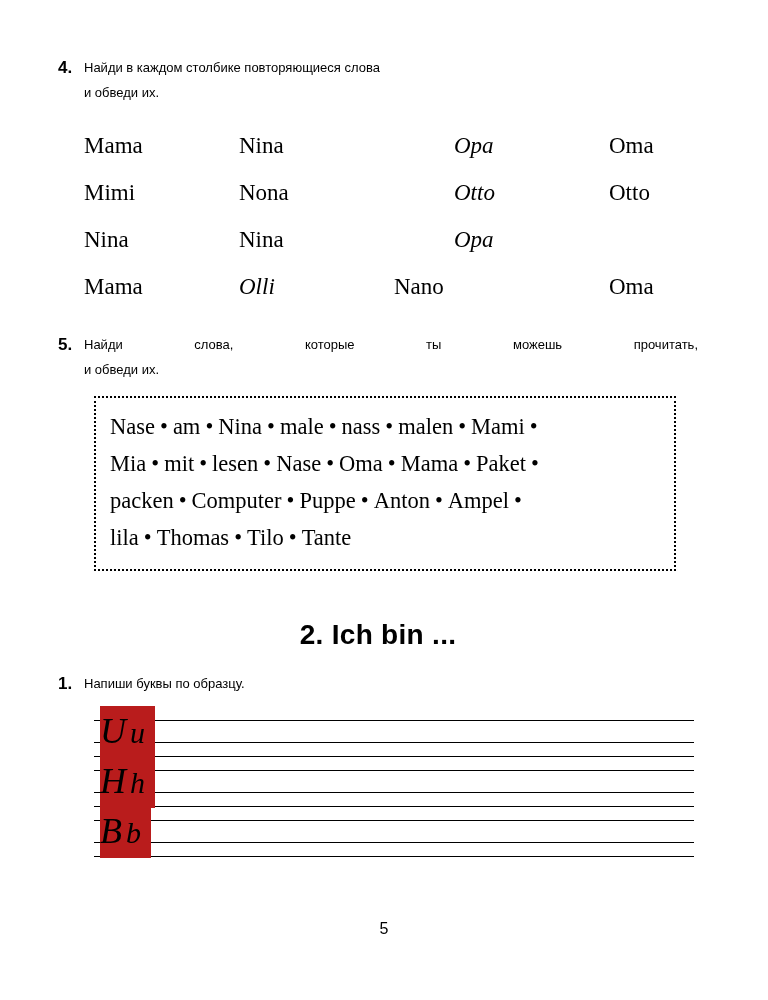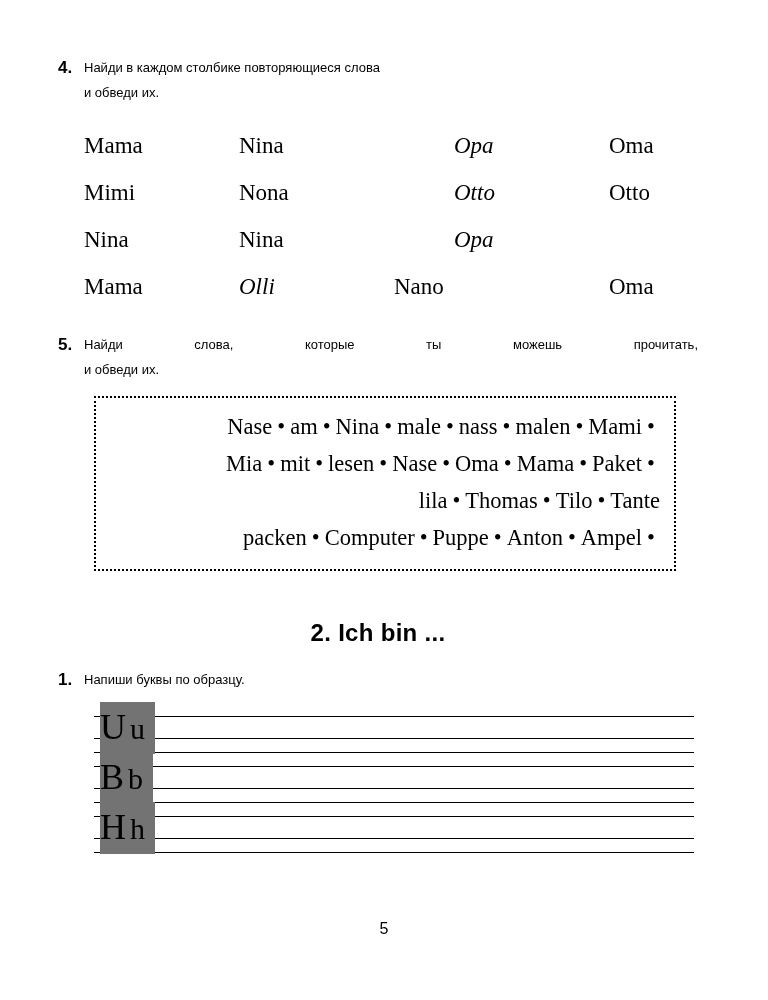--- a/index.html
+++ b/index.html
@@ -75,40 +75,40 @@
   .col-row .c3 { width: 100px; }
 
   
   .word-box {
     margin-top: 14px;
     margin-left: 36px;
     width: 582px;
     box-sizing: border-box;
     border: 2px dotted #000;
     padding: 10px 14px 13px 14px;
-    text-align: right;
+    text-align: left;
     font-family: "Liberation Serif", serif;
     font-size: 22.5px;
     line-height: 37px;
   }
   .word-box .wline {
     white-space: nowrap;
   }
   .dot {
     display: inline-block;
     padding: 0 5px;
   }
 
   
   .section-title {
     margin-top: 48px;
     text-align: center;
     font-family: "Liberation Sans", sans-serif;
     font-weight: bold;
-    font-size: 24px;
+    font-size: 28px;
     letter-spacing: 0.3px;
   }
 
   
   .practice {
     margin-top: 16px;
     margin-left: 36px;
     width: 600px;
   }
   .ruled {
@@ -124,24 +124,25 @@
     background: #000;
   }
   .ruled .rule.top { top: 8px; }
   .ruled .rule.mid { top: 30px; }
   .ruled .rule.bot { top: 44px; }
   .ruled .sample {
     position: absolute;
     left: 6px;
     top: -6px;
     font-family: "Liberation Serif", serif;
+    font-style: italic;
     font-size: 36px;
     line-height: 50px;
     letter-spacing: 4px;
-    background: #737373;
+    background: #b91c1c;
     padding-right: 6px;
     z-index: 2;
   }
   .ruled .sample .small {
     font-size: 30px;
   }
 
   
   .page-number {
     position: absolute;
@@ -201,24 +202,24 @@
   </div>
 
   <div class="word-box">
     <div class="wline">
       <span>Nase</span><span class="dot">•</span><span>am</span><span class="dot">•</span><span>Nina</span><span class="dot">•</span><span>male</span><span class="dot">•</span><span>nass</span><span class="dot">•</span><span>malen</span><span class="dot">•</span><span>Mami</span><span class="dot">•</span>
     </div>
     <div class="wline">
       <span>Mia</span><span class="dot">•</span><span>mit</span><span class="dot">•</span><span>lesen</span><span class="dot">•</span><span>Nase</span><span class="dot">•</span><span>Oma</span><span class="dot">•</span><span>Mama</span><span class="dot">•</span><span>Paket</span><span class="dot">•</span>
     </div>
     <div class="wline">
+      <span>packen</span><span class="dot">•</span><span>Computer</span><span class="dot">•</span><span>Puppe</span><span class="dot">•</span><span>Anton</span><span class="dot">•</span><span>Ampel</span><span class="dot">•</span>
+    </div>
+    <div class="wline">
       <span>lila</span><span class="dot">•</span><span>Thomas</span><span class="dot">•</span><span>Tilo</span><span class="dot">•</span><span>Tante</span>
-    </div>
-    <div class="wline">
-      <span>packen</span><span class="dot">•</span><span>Computer</span><span class="dot">•</span><span>Puppe</span><span class="dot">•</span><span>Anton</span><span class="dot">•</span><span>Ampel</span><span class="dot">•</span>
     </div>
   </div>
 
   <div class="section-title">2. Ich bin ...</div>
 
   <div class="ex" style="margin-top:20px;">
     <div class="ex-num">1.</div>
     <div class="ex-text">Напиши буквы по образцу.</div>
   </div>
 
@@ -226,25 +227,25 @@
     <div class="ruled">
       <div class="rule top"></div>
       <div class="rule mid"></div>
       <div class="rule bot"></div>
       <div class="sample"><span>U</span><span class="small">u</span></div>
     </div>
     <div class="ruled">
       <div class="rule top"></div>
       <div class="rule mid"></div>
       <div class="rule bot"></div>
-      <div class="sample"><span>B</span><span class="small">b</span></div>
+      <div class="sample"><span>H</span><span class="small">h</span></div>
     </div>
     <div class="ruled">
       <div class="rule top"></div>
       <div class="rule mid"></div>
       <div class="rule bot"></div>
-      <div class="sample"><span>H</span><span class="small">h</span></div>
+      <div class="sample"><span>B</span><span class="small">b</span></div>
     </div>
   </div>
 
   <div class="page-number">5</div>
 
 </div>
 
 </body></html>

